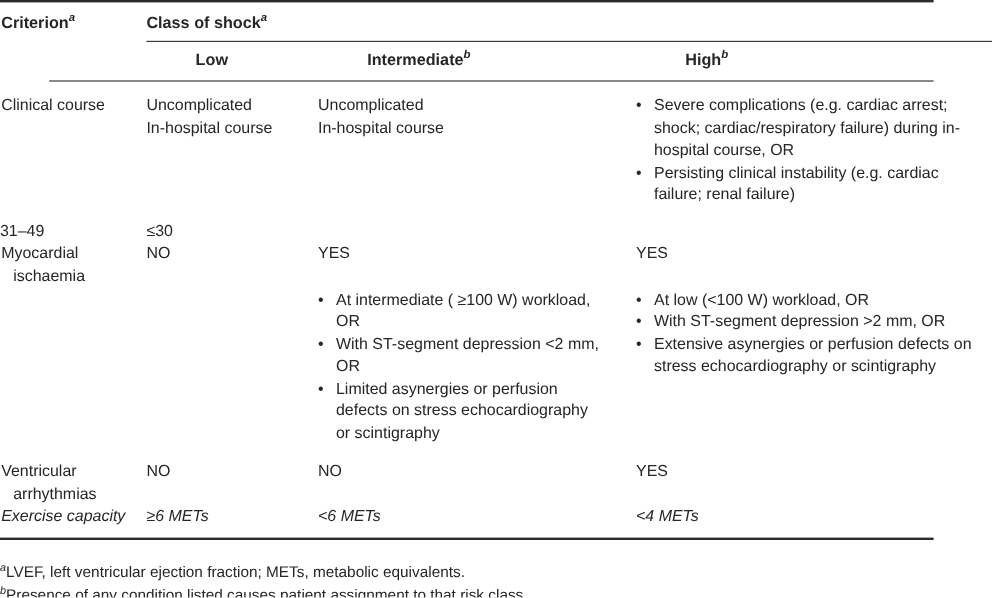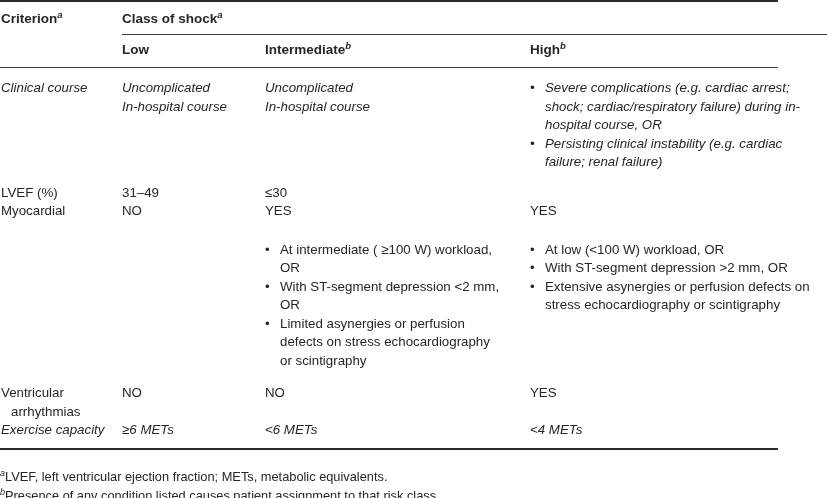--- a/index.html
+++ b/index.html
@@ -9,36 +9,36 @@
     font-family: "Liberation Sans", sans-serif;
     color: #262626;
     overflow: hidden;
   }
   .table-wrap { width: 778px; border-top: 2.5px solid #2b2b2b; }
 
   
   .hdr1 { display: grid; grid-template-columns: 122px 705px; }
   .hdr1 .crit-h { padding: 8px 6px 6px 1px; }
   .hdr1 .group-h { padding: 8px 0 6px 0; border-bottom: 1.2px solid #3c3c3c; }
-  .hdr2 { display: grid; grid-template-columns: 122px 143px 265px 297px; border-bottom: 1.2px solid #3c3c3c; }
+  .hdr2 { display: grid; grid-template-columns: 122px 143px 265px 297px; border-bottom: 1.2px solid #3c3c3c; margin-left: 41px; }
   .hdr2 > div { padding: 6px 6px 8px 0; }
   .bold { font-weight: 700; font-size: 13.5px; line-height: 18px; }
   sup.note { font-style: italic; font-size: 9.5px; line-height: 0; }
 
   
   .tbody { padding-top: 11px; }
   .row { display: grid; grid-template-columns: 122px 143px 265px 297px; }
   .cell { font-size: 13.3px; line-height: 18.5px; padding-right: 20px; }
   .cell.crit { padding-left: 1px; padding-right: 6px; }
   .cell.int { padding-right: 28px; }
   .cell.high { padding-right: 2px; }
   .line { display: block; }
   .line.indent { padding-left: 10px; }
 
-  .row-clinical { margin-bottom: 12px; font-style: italic; }
+  .row-clinical { margin-bottom: 12px; }
   .row-myo { margin-bottom: 14px; }
 
   
   .bullets { list-style: none; }
   .bullets.gap-top { margin-top: 20px; }
   .bullet { display: flex; }
   .bullet .dot { flex: 0 0 15px; width: 15px; }
 
   .row-exercise { padding-bottom: 8px; font-style: italic; }
 
@@ -86,34 +86,32 @@
             </li>
           <li class="bullet">
               <span class="dot">•</span>
               <span>Persisting clinical instability (e.g. cardiac failure; renal failure)</span>
             </li>
         </ul>
       </div>
     </div>
 
     <div class="row">
-      <div class="cell crit">
-          <span class="line">LVEF (%)</span>
-        </div>
       <div class="cell int">
           <span class="line">31–49</span>
         </div>
       <div class="cell high">
           <span class="line">≤30</span>
         </div>
     </div>
 
     <div class="row row-myo">
       <div class="cell crit">
         <span class="line">Myocardial</span>
+        <span class="line indent">ischaemia</span>
       </div>
       <div class="cell">
           <span class="line">NO</span>
         </div>
       <div class="cell int">
         <span class="line">YES</span>
         <ul class="bullets gap-top">
           <li class="bullet">
               <span class="dot">•</span>
               <span>At intermediate ( ≥100 W) workload, OR</span>

